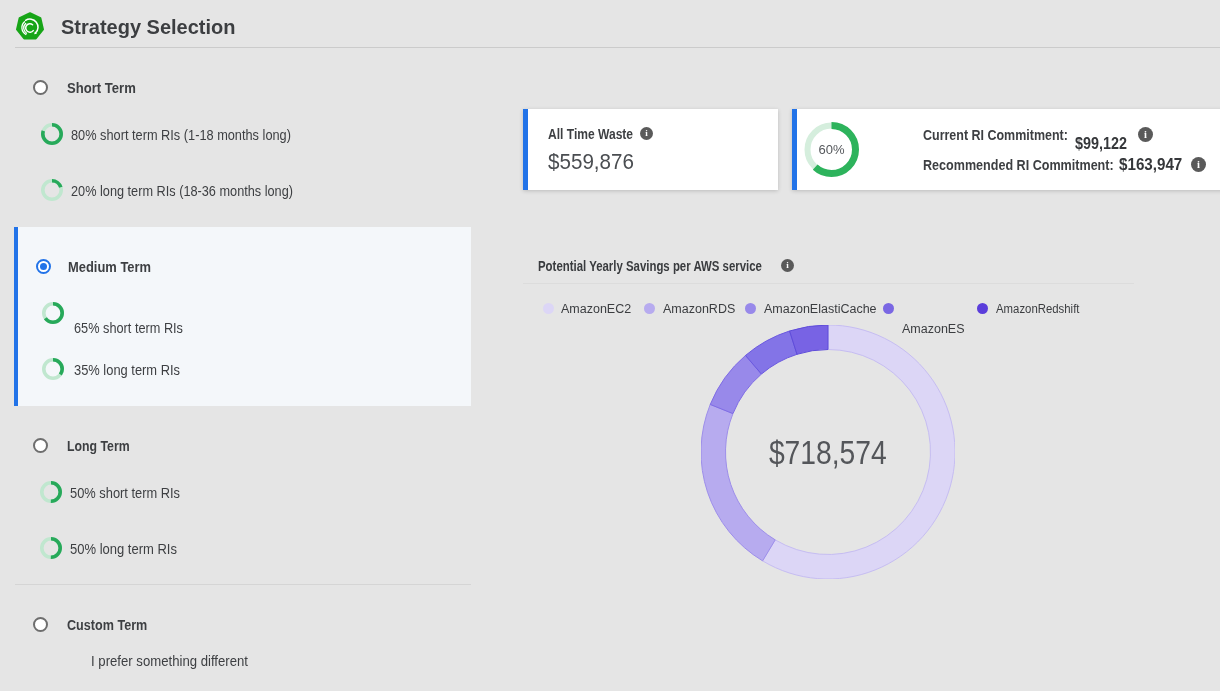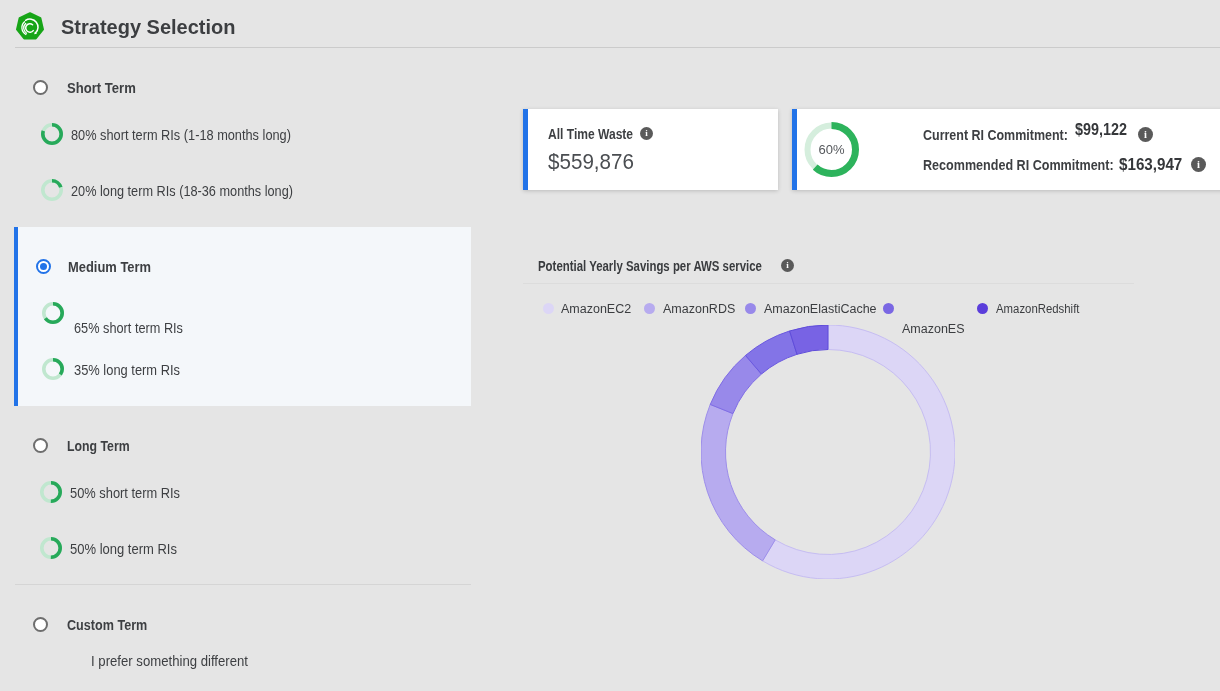--- a/index.html
+++ b/index.html
@@ -121,21 +121,21 @@
 
   <div class="abs" style="left:792px; top:109px; width:441px; height:81px; background:#fff; border-left:5px solid #2273e8; box-shadow:0 1px 4px rgba(0,0,0,0.18);"></div>
   <div class="abs" id="donut60" style="left:804px; top:122px;"><svg width="55" height="55">
         <circle cx="27.5" cy="27.5" r="24" fill="none" stroke="#d5eedd" stroke-width="6"></circle>
         <circle cx="27.5" cy="27.5" r="24" fill="none" stroke="#2db35c" stroke-width="7" stroke-dasharray="92.7398151339707 150.79644737231007" transform="rotate(-90 27.5 27.5)"></circle>
         <text x="27.5" y="32" text-anchor="middle" font-size="13" fill="#55585c" font-family="Liberation Sans">60%</text>
       </svg></div>
   <div class="row" style="left:923px; top:126px; height:17px;">
       <span class="sx" style="font-size:15px; font-weight:600; color:#3d3f42; transform:scaleX(0.832)">Current RI Commitment:</span>
     </div>
-  <div class="row" style="left:1075px; top:120px; height:19px;align-items:flex-end;">
+  <div class="row" style="left:1075px; top:134px; height:19px;align-items:flex-end;">
       <span class="sx" style="font-size:16.5px; font-weight:bold; color:#35373a; transform:scaleX(0.871)">$99,122</span>
     </div>
   <div class="abs infoicon2" style="left:1138px; top:127px;"></div>
   <div class="row" style="left:923px; top:156px; height:17px;">
       <span class="sx" style="font-size:15px; font-weight:600; color:#3d3f42; transform:scaleX(0.838)">Recommended RI Commitment:</span>
     </div>
   <div class="row" style="left:1119px; top:155px; height:19px;">
       <span class="sx" style="font-size:16.5px; font-weight:bold; color:#35373a; transform:scaleX(0.92)">$163,947</span>
     </div>
   <div class="abs infoicon2" style="left:1191px; top:157px;"></div>
@@ -167,20 +167,23 @@
       <span class="legtxt sx" style="transform:scaleX(0.91)">AmazonRedshift</span>
     </div>
 
   <div class="abs" id="bigdonut" style="left:701px; top:325px;"><svg width="254" height="254">
         <path d="M 127.00000000000001 0 A 127 127 0 1 1 61.590164486423106 235.86024718916826 L 74.20859732171944 214.85964832196652 A 102.5 102.5 0 1 0 127 24.5 Z" fill="#dcd6f6" stroke="#c6bdf2" stroke-width="1"></path>
         <path d="M 61.590164486423106 235.86024718916826 A 127 127 0 0 1 9.247650470018002 79.42496263617917 L 31.963654906904296 88.60282417486903 A 102.5 102.5 0 0 0 74.20859732171944 214.85964832196652 Z" fill="#b7abef" stroke="#9d8eea" stroke-width="1"></path>
         <path d="M 9.247650470018002 79.42496263617917 A 127 127 0 0 1 44.52009786206662 30.428442368796112 L 60.43157504615613 49.05838852599686 A 102.5 102.5 0 0 0 31.963654906904296 88.60282417486903 Z" fill="#9889ea" stroke="#7f6ce5" stroke-width="1"></path>
         <path d="M 44.52009786206662 30.428442368796112 A 127 127 0 0 1 88.59902387469347 5.944785190295761 L 96.00708619807938 29.297956551222953 A 102.5 102.5 0 0 0 60.43157504615613 49.05838852599686 Z" fill="#8374e7" stroke="#6a58e0" stroke-width="1"></path>
         <path d="M 88.59902387469347 5.944785190295761 A 127 127 0 0 1 126.99999999999997 0 L 126.99999999999999 24.5 A 102.5 102.5 0 0 0 96.00708619807938 29.297956551222953 Z" fill="#7863e4" stroke="#5f4cda" stroke-width="1"></path>
       </svg></div>
+  <div class="abs" style="left:701px; top:325px; width:254px; height:254px; display:flex; align-items:center; justify-content:center;">
+    <span class="sx" style="font-size:33px; color:#54565a; transform:scaleX(0.856) translateY(1px); transform-origin:50% 50%;">$718,574</span>
+  </div>
 
 </div>
 
 <style>
   .infoicon { width:13px; height:13px; border-radius:50%; background:#5a5a5a; color:#fff; font-size:9px; font-weight:bold; text-align:center; line-height:13px; font-family:"Liberation Serif", serif; }
   .infoicon::after { content:"i"; }
   .infoicon2 { width:15px; height:15px; border-radius:50%; background:#5a5a5a; color:#fff; font-size:10.5px; font-weight:bold; text-align:center; line-height:15px; font-family:"Liberation Serif", serif; }
   .infoicon2::after { content:"i"; }
   .legdot { width:11px; height:11px; border-radius:50%; }
   .legtxt { font-size:12.5px; color:#3b3d40; }

